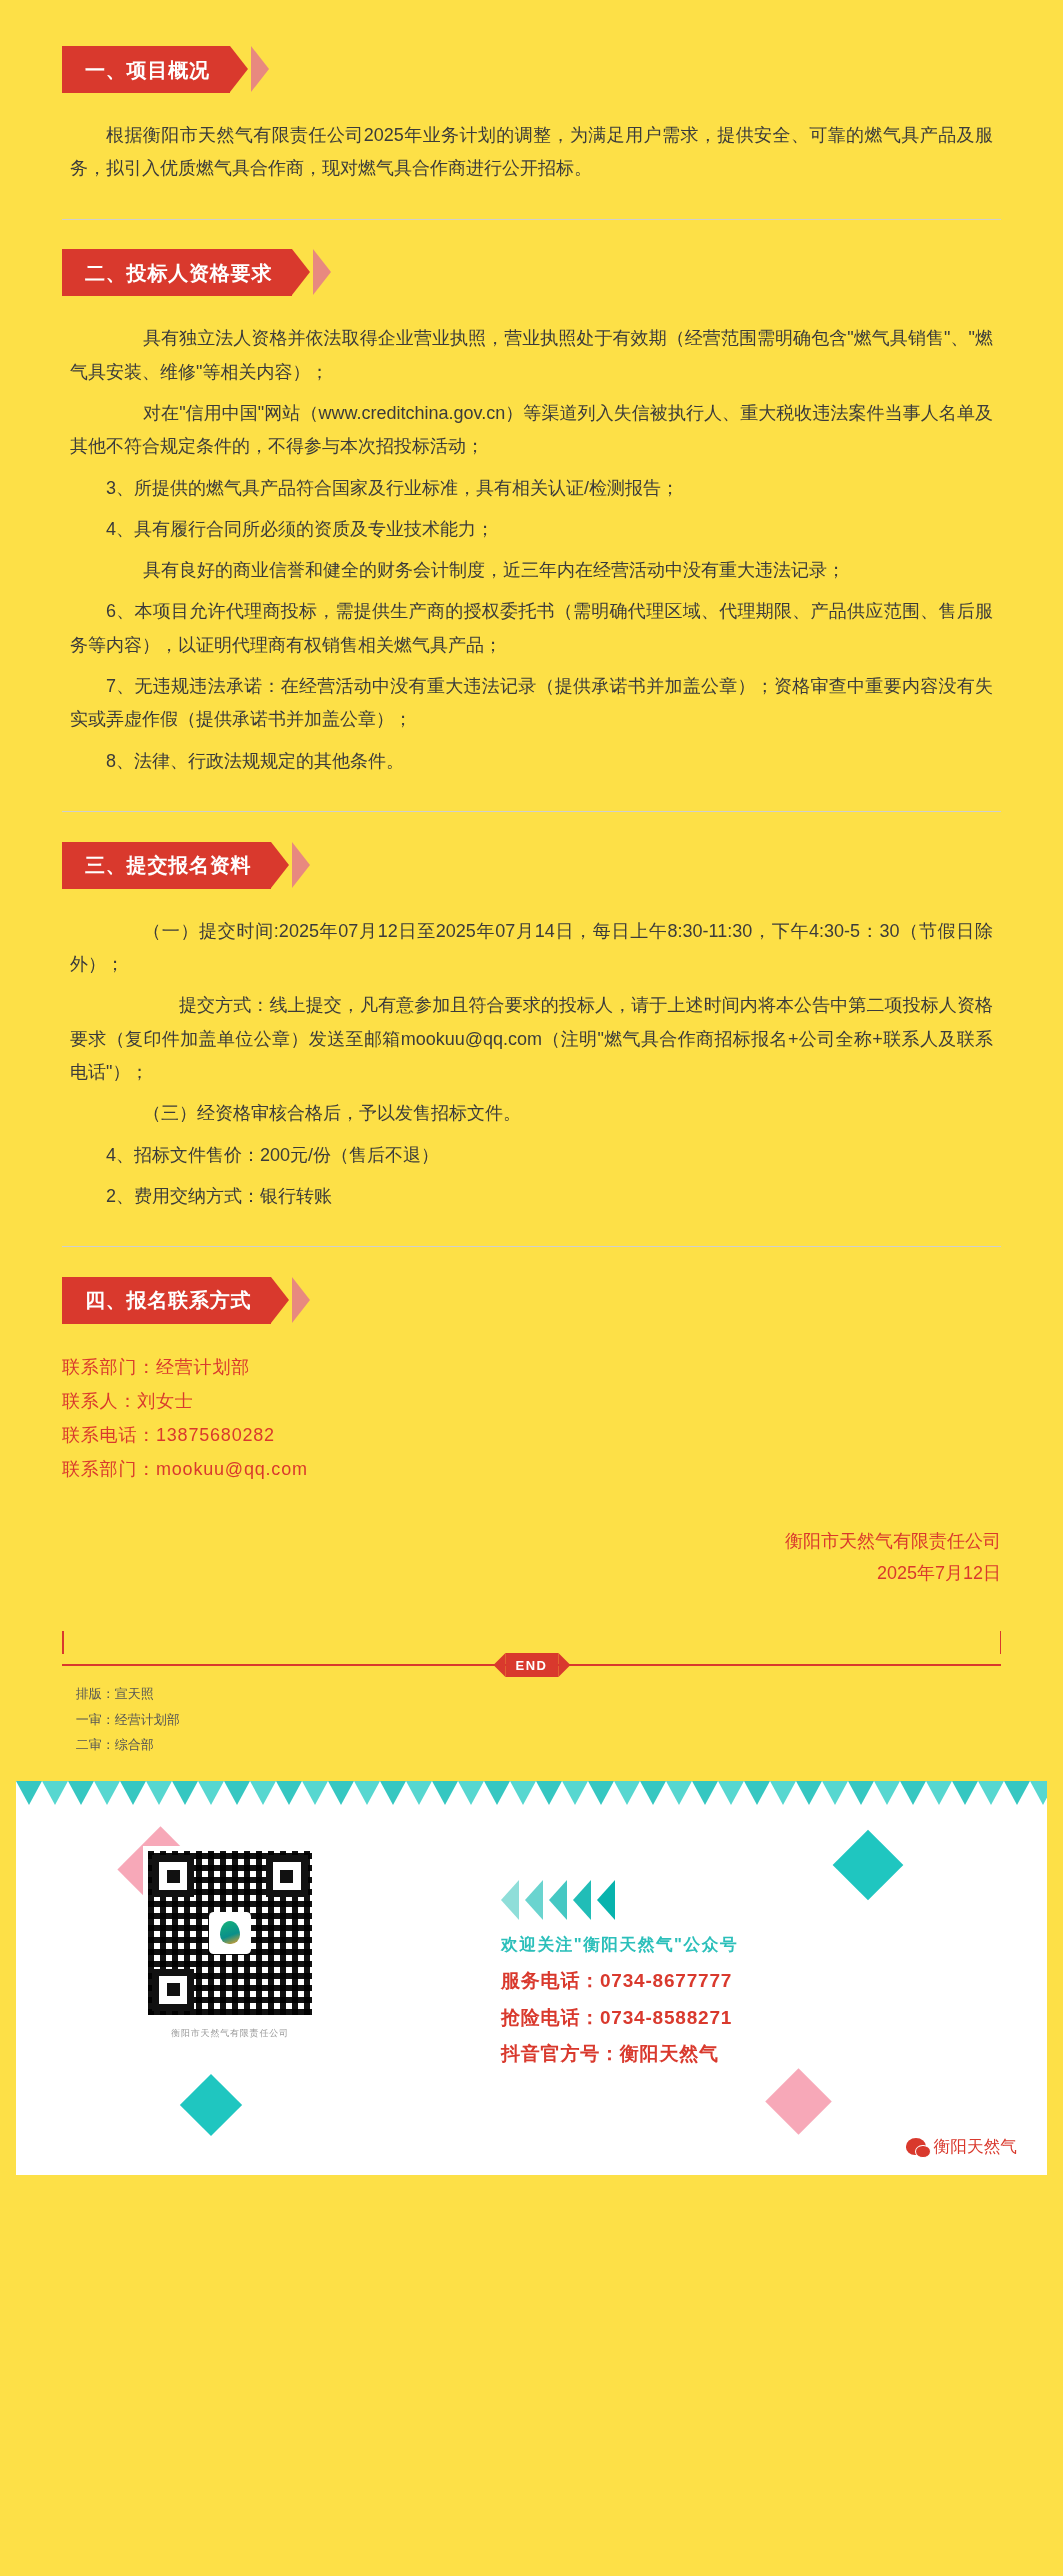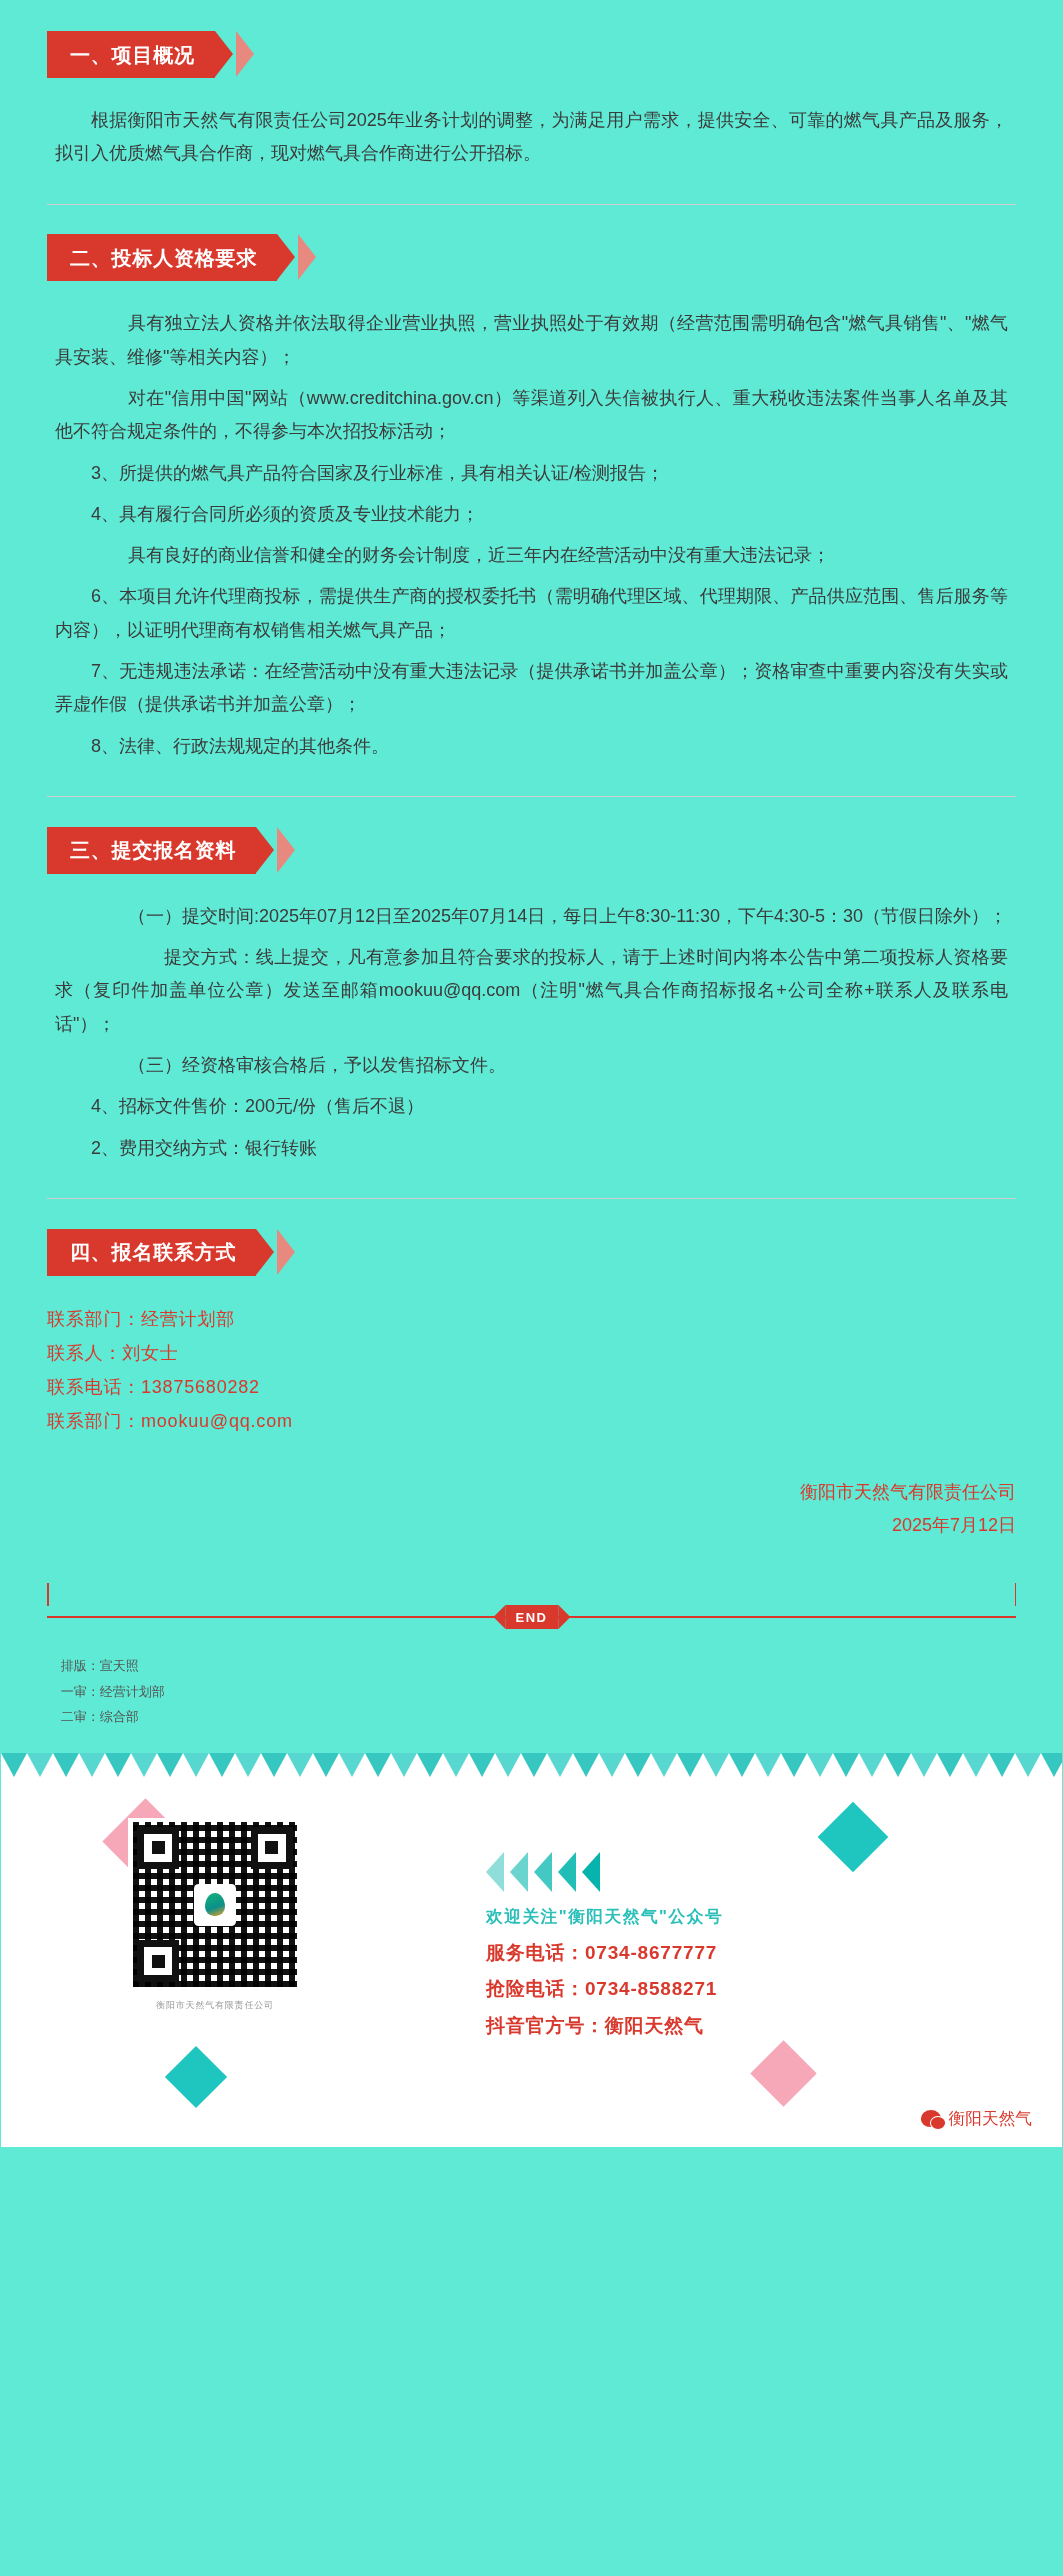--- a/index.html
+++ b/index.html
@@ -6,22 +6,22 @@
   html, body { margin: 0; padding: 0; }
   body {
     width: 1063px;
     background: #efefef;
     font-family: "Liberation Sans", sans-serif;
     color: #333;
   }
   .page {
     width: 1063px;
     min-height: 2576px;
-    background: #5eead4;
-    padding: 1px;
+    background: #fde047;
+    padding: 16px;
     position: relative;
   }
   .content {
     padding: 0 46px;
   }
 
   
   .sec-head {
     display: flex;
     align-items: stretch;
@@ -138,21 +138,20 @@
   }
   .endwrap .badge .tri-r {
     width: 0; height: 0;
     border-top: 12px solid transparent;
     border-bottom: 12px solid transparent;
     border-left: 12px solid #d9392d;
   }
 
   
   .credits {
-    margin-top: 20px;
     padding: 0 13.7px;
   }
   .credits p {
     font-size: 13px;
     color: #555;
     margin: 0 0 6px 0;
     line-height: 1.5;
   }
 
   

